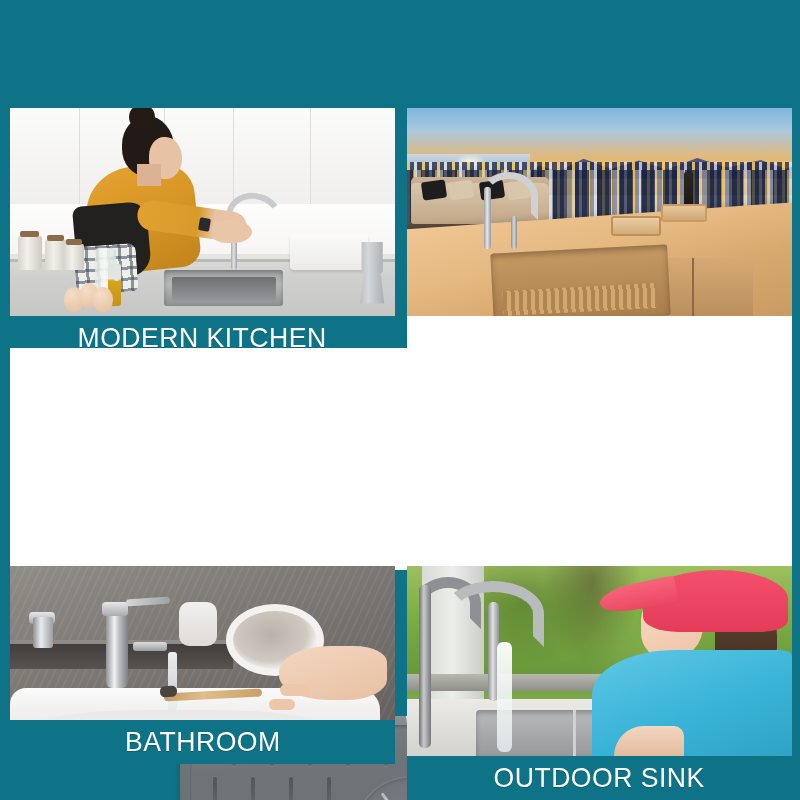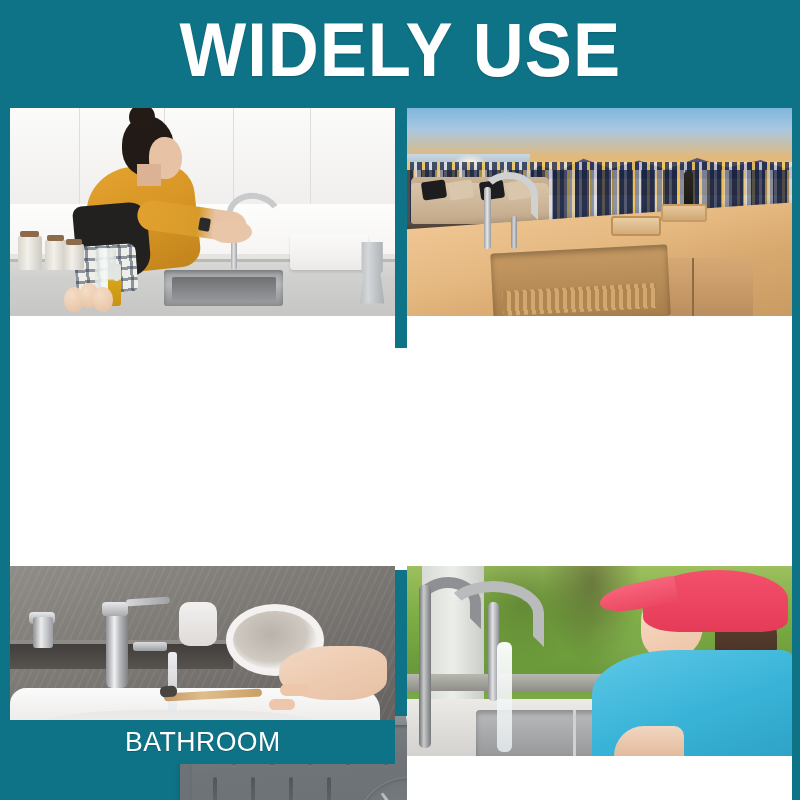--- a/index.html
+++ b/index.html
@@ -325,23 +325,20 @@
     position:absolute;width:4px;border-radius:3px;
     background:linear-gradient(180deg,rgba(40,46,50,.42),rgba(60,68,72,.30));
     box-shadow:0 1px 0 rgba(255,255,255,.12);
   }
 </style>
 </head>
 <body>
 
 <div id="poster">
 
-  <div id="title-bar">
-    <div id="title-text">WIDELY USE</div>
-  </div>
 
   <div class="panel" id="panel-tl">
     <div class="photo">
       <div class="scene">
         <div class="k-wall"></div>
         <div class="k-cab-top"></div>
         <div class="k-cab-line" style="left:18%"></div>
         <div class="k-cab-line" style="left:40%"></div>
         <div class="k-cab-line" style="left:58%"></div>
         <div class="k-cab-line" style="left:78%"></div>
@@ -368,20 +365,23 @@
         <div class="jar" style="left:9%;width:22px;height:30px;"></div>
         <div class="jar" style="left:14%;width:20px;height:26px;"></div>
         <div class="k-bottle"></div>
         <div class="k-oil"></div>
         <div class="k-oil-neck"></div>
         <div class="k-egg" style="left:14%;"></div>
         <div class="k-egg" style="left:18%;bottom:4%;"></div>
         <div class="k-egg" style="left:21.5%;"></div>
       </div>
     </div>
+    <div class="caption">
+      <span>MODERN KITCHEN</span>
+    </div>
   </div>
 
   <div class="panel" id="panel-tr">
     <div class="photo">
       <div class="scene">
         <div class="ki-sky"></div>
         <div class="ki-water"></div>
         <div class="ki-sun"></div>
         <div class="ki-mtn"></div>
         <div class="ki-city"></div>
@@ -493,15 +493,18 @@
         <div class="o-fauc"></div>
         <div class="o-stream"></div>
         <div class="g-hair"></div>
         <div class="g-face"></div>
         <div class="g-cap"></div>
         <div class="g-brim"></div>
         <div class="g-shirt"></div>
         <div class="g-arm"></div>
       </div>
     </div>
+    <div class="caption">
+      <span>OUTDOOR SINK</span>
+    </div>
   </div>
 
 </div>
 
 </body></html>

